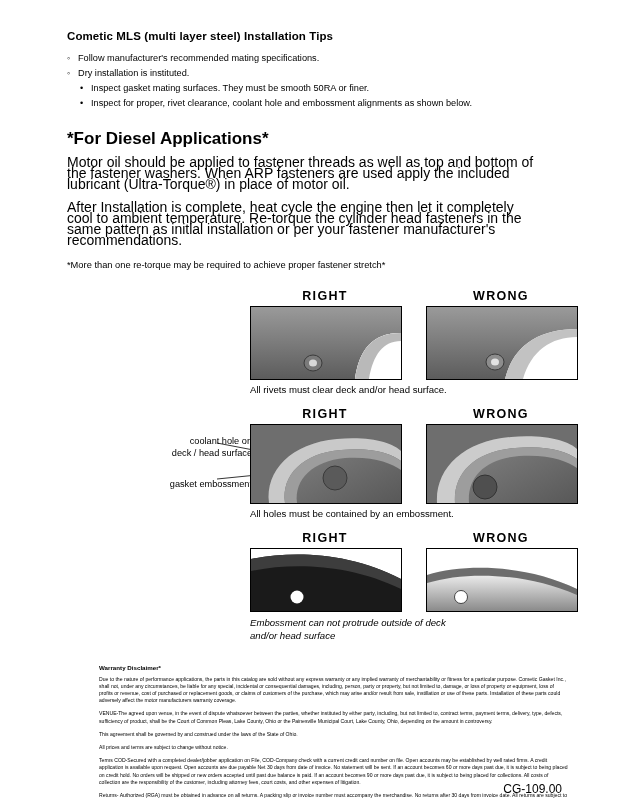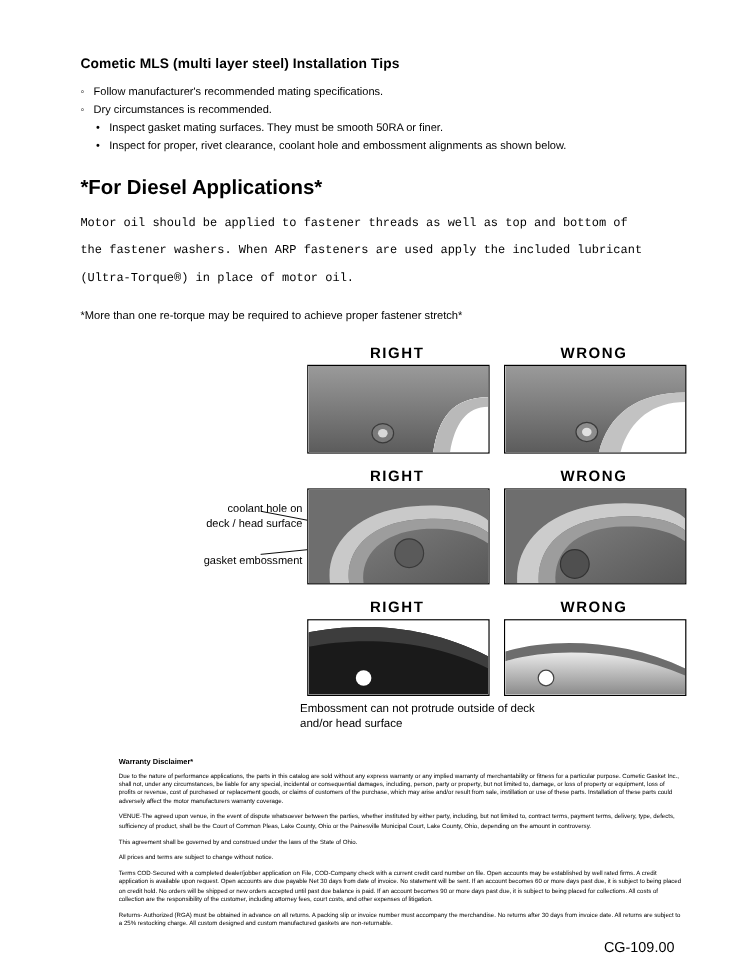--- a/index.html
+++ b/index.html
@@ -13,21 +13,21 @@
     font-family: "Liberation Sans", sans-serif;
     color: #000000;
     position: relative;
     overflow: hidden;
   }
   .page {
     position: relative;
     width: 618px;
     height: 800px;
     box-sizing: border-box;
-    padding: 48px 42px 0 42px;
+    padding: 30px 42px 0 42px;
     border-radius: 29px;
   }
   h1.title {
     font-size: 11.5px;
     font-weight: bold;
     margin: 0 0 9px 25px;
     letter-spacing: 0.1px;
   }
   .bullets {
     margin: 0 0 0 25px;
@@ -57,42 +57,41 @@
     left: 13px;
     top: 0;
     font-size: 9.2px;
   }
   h2.subtitle {
     font-size: 17px;
     font-weight: bold;
     margin: 18px 0 8px 25px;
   }
   p.para {
-    font-size: 10px;
-    line-height: 23px;
+    font-size: 14px;
+    line-height: 11px;
     margin: 0 0 12px 25px;
     max-width: 470px;
-    font-family: Liberation Mono, monospace;
   }
   p.note {
     font-size: 9.3px;
     line-height: 14.5px;
     margin: 0 0 0 25px;
   }
 
   
   .figures {
     margin-top: 16px;
     margin-left: 25px;
     position: relative;
   }
   .figrow {
     position: relative;
     display: flex;
-    justify-content: center;
+    justify-content: space-between;
     gap: 14px;
     margin-left: 183px;
   }
   .figcol {
     width: 150px;
   }
   .figlabel {
     text-align: center;
     font-size: 12.5px;
     font-weight: bold;
@@ -159,27 +158,28 @@
 </style>
 </head>
 <body>
 
 <div class="page">
 
   <h1 class="title">Cometic MLS (multi layer steel) Installation Tips</h1>
 
   <div class="bullets">
     <div class="b1">Follow manufacturer's recommended mating specifications.</div>
-    <div class="b1">Dry circumstances is recommended.</div>
+    <div class="b1">Dry installation is instituted.</div>
     <div class="b2">Inspect gasket mating surfaces.  They must be smooth 50RA or finer.</div>
     <div class="b2">Inspect for proper, rivet clearance, coolant hole and embossment alignments as shown below.</div>
   </div>
 
   <h2 class="subtitle">*For Diesel Applications*</h2>
   <p class="para">Motor oil should be applied to fastener threads as well as top and bottom of the fastener washers. When ARP fasteners are used apply the included lubricant (Ultra-Torque®) in place of motor oil.</p>
+  <p class="para">After Installation is complete, heat cycle the engine then let it completely cool to ambient temperature. Re-torque the cylinder head fasteners in the same pattern as initial installation or per your fastener manufacturer's recommendations.</p>
   <p class="note">*More than one re-torque may be required to achieve proper fastener stretch*</p>
 
   <div class="figures">
 
     <div class="figrow">
       <div class="figcol">
         <div class="figlabel">RIGHT</div>
         <div class="figbox">
           <svg viewBox="0 0 150 72" width="150" height="72" preserveAspectRatio="none">
             <defs>
@@ -213,20 +213,21 @@
             </defs>
             <rect x="0" y="0" width="150" height="72" fill="#ffffff"></rect>
             <path d="M0,0 H150 V22 C110,22 86,40 78,72 H0 Z" fill="url(#g2)"></path>
             <path d="M150,22 C110,22 86,40 78,72 L96,72 C104,44 124,30 150,30 Z" fill="#c2c2c2"></path>
             <ellipse cx="68" cy="55" rx="9" ry="8" fill="#8d8d8d" stroke="#3a3a3a" stroke-width="1"></ellipse>
             <ellipse cx="68" cy="55" rx="4" ry="3.5" fill="#e2e2e2"></ellipse>
           </svg>
         </div>
       </div>
     </div>
+    <div class="caption">All rivets must clear deck and/or head surface.</div>
 
     <div style="position:relative; margin-top:12px;">
       <div class="leaderlabels" style="top:28px;">
         <div>coolant hole on</div>
         <div>deck / head surface</div>
         <div style="height:18px;"></div>
         <div>gasket embossment</div>
       </div>
       <svg style="position:absolute; left:150px; top:30px;" width="60" height="60">
         <line x1="0" y1="6" x2="52" y2="16" stroke="#000" stroke-width="0.8"></line>
@@ -266,20 +267,21 @@
               <rect x="0" y="0" width="150" height="78" fill="#ffffff"></rect>
               <path d="M0,0 H150 V78 H0 Z" fill="url(#g4)"></path>
               <path d="M10,78 C8,44 36,16 84,12 C118,9 142,16 150,24 L150,0 H0 V78 Z" fill="#6e6e6e"></path>
               <path d="M28,78 C26,48 48,26 88,23 C118,20 140,26 150,34 L150,24 C142,16 118,9 84,12 C36,16 8,44 10,78 Z" fill="#cccccc"></path>
               <path d="M42,78 C40,52 58,34 92,31 C122,29 140,36 150,43 L150,34 C140,26 118,20 88,23 C48,26 26,48 28,78 Z" fill="#9d9d9d"></path>
               <circle cx="58" cy="62" r="12" fill="#4f4f4f" stroke="#333" stroke-width="1"></circle>
             </svg>
           </div>
         </div>
       </div>
+      <div class="caption">All holes must be contained by an embossment.</div>
     </div>
 
     <div class="figrow" style="margin-top:12px;">
       <div class="figcol">
         <div class="figlabel">RIGHT</div>
         <div class="figbox short">
           <svg viewBox="0 0 150 62" width="150" height="62" preserveAspectRatio="none">
             <rect x="0" y="0" width="150" height="62" fill="#ffffff"></rect>
             <path d="M0,10 C40,2 96,2 150,30 L150,62 L0,62 Z" fill="#1a1a1a"></path>
             <path d="M0,10 C40,2 96,2 150,30 L150,40 C96,14 40,14 0,22 Z" fill="#3d3d3d"></path>
@@ -299,21 +301,21 @@
             </defs>
             <rect x="0" y="0" width="150" height="62" fill="#ffffff"></rect>
             <path d="M0,26 C40,14 100,16 150,40 L150,62 L0,62 Z" fill="url(#g5)"></path>
             <path d="M0,26 C40,14 100,16 150,40 L150,46 C100,24 40,22 0,34 Z" fill="#6d6d6d"></path>
             <circle cx="34" cy="48" r="6.5" fill="#ffffff" stroke="#444" stroke-width="1"></circle>
           </svg>
         </div>
       </div>
     </div>
     <div class="caption2">
-      <span style="white-space:pre-line;">Embossment can not protrude outside of deck
+      <span style="white-space:pre-line;font-style:italic;">Embossment can not protrude outside of deck
 and/or head surface</span>
     </div>
 
   </div>
 
   <div class="warranty">
     <h3>Warranty Disclaimer*</h3>
     <p>Due to the nature of performance applications, the parts in this catalog are sold without any express warranty or any implied warranty of merchantability or fitness for a particular purpose.  Cometic Gasket Inc., shall not, under any circumstances, be liable for any special, incidental or consequential damages, including, person, party or property, but not limited to, damage, or loss of property or equipment, loss of profits or revenue, cost of purchased or replacement goods, or claims of customers of the purchase, which may arise and/or result from sale, instillation or use of these parts.  Installation of these parts could adversely affect the motor manufacturers warranty coverage.</p>
     <p>VENUE-The agreed upon venue, in the event of dispute whatsoever between the parties, whether instituted by either party, including, but not limited to, contract terms, payment terms, delivery, type, defects, sufficiency of product, shall be the Court of Common Pleas, Lake County, Ohio or the Painesville Municipal Court, Lake County, Ohio, depending on the amount in controversy.</p>
     <p>This agreement shall be governed by and construed under the laws of the State of Ohio.</p>

